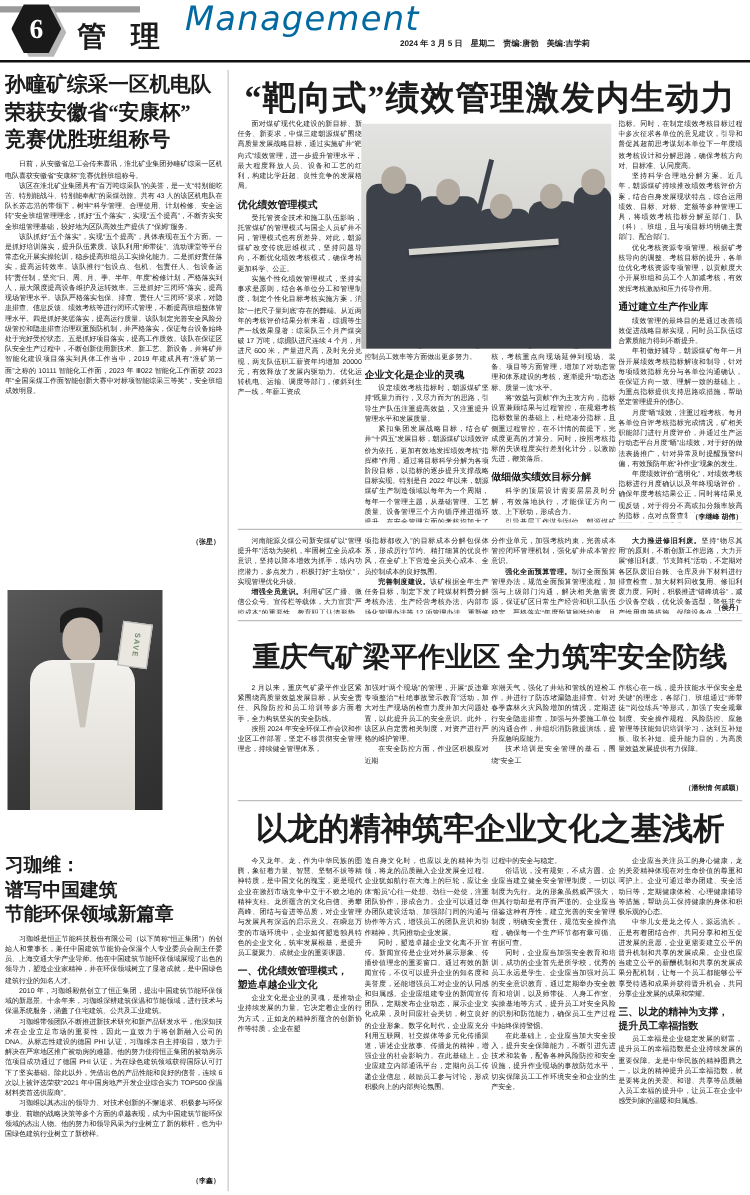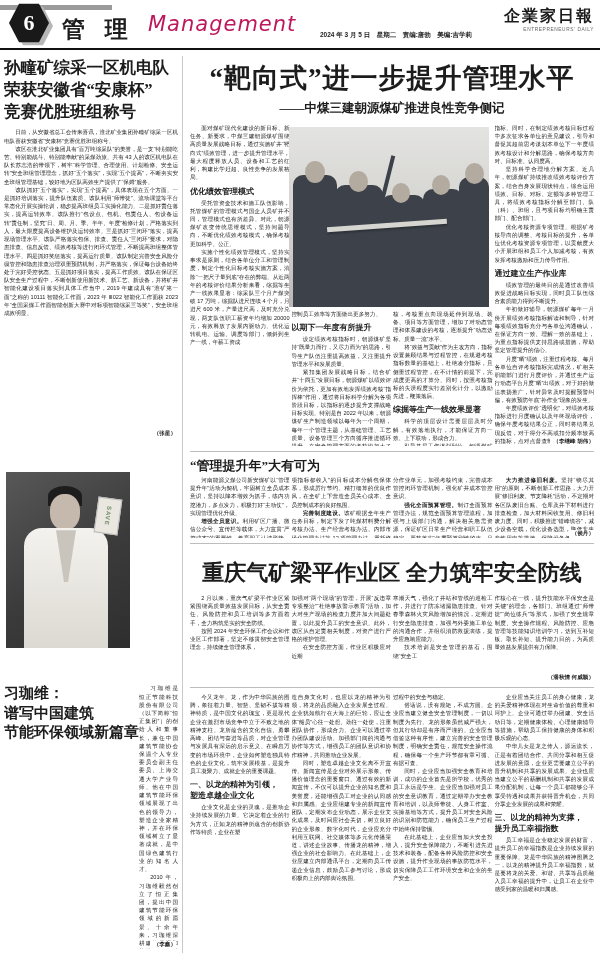--- a/index.html
+++ b/index.html
@@ -9,21 +9,21 @@
   
   .hdr { position:absolute; left:0; top:0; width:600px; height:50px; }
   .hdr-band { position:absolute; left:0; top:5px; width:112px; height:5px; background:#9b9b9b; }
   .hex-shadow, .hex { position:absolute; width:40px; height:42px;
     clip-path:polygon(25% 4%,75% 4%,100% 50%,75% 96%,25% 96%,0% 50%); }
   .hex-shadow { left:13px; top:5px; background:#b7b7b7; }
   .hex { left:9px; top:2px; background:#191919; color:#fff; display:flex; align-items:center; justify-content:center;
     font-size:22px; font-weight:bold; font-family:"Liberation Serif",serif; }
   .sec-cn { position:absolute; left:62px; top:14px; font-size:23px; font-weight:900; letter-spacing:7px;
     font-family:"Liberation Serif","DejaVu Serif",serif; }
-  .sec-en { position:absolute; left:148px; top:12px; font-size:21px; color:#be185d; font-style:italic;
+  .sec-en { position:absolute; left:148px; top:0; font-size:27px; color:#0369a1; font-style:italic;
     font-family:"DejaVu Sans",sans-serif; letter-spacing:1px; }
   .masthead { position:absolute; right:6px; top:6px; text-align:right; }
   .masthead-cn { font-size:16px; font-weight:900; font-family:"Liberation Serif",serif; letter-spacing:2px; }
   .masthead-en { font-size:4.8px; color:#666; letter-spacing:.6px; }
   .dateline { position:absolute; right:128px; top:31px; font-size:6.5px; font-weight:bold; color:#222; white-space:nowrap; }
   .hdr-rule { position:absolute; left:0; top:48px; width:600px; height:2px; background:#111; }
 
   
   .v-divider { position:absolute; left:182px; top:56px; bottom:3px; width:1px; background:#c9c9c9; }
   .left-col { position:absolute; left:4px; top:55px; width:174px; height:894px; overflow:hidden; display:flex; flex-direction:column;gap:28px; }
@@ -86,24 +86,20 @@
 
 <div class="hdr">
   <div class="hdr-band"></div>
   <div class="hex-shadow"></div>
   <div class="hex">
       <span>6</span>
     </div>
   <div class="sec-cn">管 理</div>
   <div class="sec-en">Management</div>
   <div class="dateline">2024 年 3 月 5 日　星期二　责编:唐勃　美编:吉学莉</div>
-  <div class="masthead">
-    <div class="masthead-cn">企業家日報</div>
-    <div class="masthead-en">ENTREPRENEURS' DAILY</div>
-  </div>
   <div class="hdr-rule"></div>
 </div>
 
 <div class="v-divider"></div>
 
 <aside class="left-col">
   <article>
     <h2 class="ltitle">孙疃矿综采一区机电队
 荣获安徽省“安康杯”
 竞赛优胜班组称号</h2>
@@ -118,61 +114,60 @@
   <figure class="portrait">
     <div class="p-hair"></div>
     <div class="p-head"></div>
     <div class="p-suit"></div>
     <div class="p-shirt"></div>
     <div class="p-book">
         <span>SAVE</span>
       </div>
   </figure>
 
-  <article style="display:flex;flex:1;min-height:0;">
+  <article style="display:flex;flex-direction:column;flex:1;min-height:0;">
     <h3 class="ptitle">习珈维：
 谱写中国建筑
 节能环保领域新篇章</h3>
     <div class="bodyP">
         <p class="para">习珈维是恒正节能科技股份有限公司（以下简称“恒正集团”）的创始人和董事长，兼任中国建筑节能协会保温个人专业委员会副主任委员、上海交通大学产业导师。他在中国建筑节能环保领域展现了出色的领导力，塑造企业家精神，并在环保领域树立了显著成就，是中国绿色建筑行业的知名人才。</p>
         <p class="para">2010 年，习珈维毅然创立了恒正集团，提出中国建筑节能环保领域的新愿景。十余年来，习珈维深耕建筑保温和节能领域，进行技术与保温系统服务，涵盖了住宅建筑、公共及工业建筑。</p>
         <p class="para">习珈维带领团队不断推进新技术研究和新产品研发水平，他深知技术在企业立足市场的重要性，因此一直致力于将创新融入公司的 DNA。从标志性建设的德国 PHI 认证，习珈维亲自主持项目，致力于解决在严寒地区推广被动房的难题。他的努力使得恒正集团的被动房示范项目成功通过了德国 PHI 认证，为在绿色建筑领域获得国际认可打下了坚实基础。除此以外，凭借出色的产品性能和良好的信誉，连续 6 次以上被评选荣获“2021 年中国房地产开发企业综合实力 TOP500 保温材料类首选供应商”。</p>
         <p class="para">习珈维以其杰出的领导力、对技术创新的不懈追求、积极参与环保事业、前瞻的战略决策等多个方面的卓越表现，成为中国建筑节能环保领域的杰出人物。他的努力和领导风采为行业树立了新的标杆，也为中国绿色建筑行业树立了新榜样。</p>
         <p class="byline">（李鑫）</p>
       </div>
   </article>
 </aside>
 
 <main class="main-col">
 
   <article>
-    <h1 class="m-title">“靶向式”进一步提升管理水平</h1>
-    <div class="m-sub">——中煤三建朝源煤矿推进良性竞争侧记</div>
+    <h1 class="m-title">“靶向式”绩效管理激发内生动力</h1>
     <div class="cols body-main">
       <div class="col">
           <p class="para">面对煤矿现代化建设的新目标、新任务、新要求，中煤三建朝源煤矿围绕高质量发展战略目标，通过实施矿井“靶向式”绩效管理，进一步提升管理水平，最大程度释放人员、设备和工艺的红利，构建比学赶超、良性竞争的发展格局。</p>
           <h4 class="subhead" style="white-space: pre-line;">优化绩效管理模式</h4>
           <p class="para">受托管资金技术和施工队伍影响，托管煤矿的管理模式与国企人员矿井不同，管理模式也有所差异。对此，朝源煤矿改变传统思维模式，坚持问题导向，不断优化绩效考核模式，确保考核更加科学、公正。</p>
           <p class="para">实施个性化绩效管理模式，坚持实事求是原则，结合各单位分工和管理制度，制定个性化目标考核实施方案，消除“一把尺子量到底”存在的弊端。从近两年的考核评价结果分析来看，综掘等生产一线效果显著：综采队三个月产煤突破 17 万吨，综掘队进尺连续 4 个月，月进尺 600 米，产量进尺高，及时充分兑现，两支队伍职工薪资年均增加 20000 元，有效释放了发展内驱动力。优化运转机电、运输、调度等部门，倾斜到生产一线，年薪工资成</p>
         </div>
       <div class="col">
           <div class="spacer"></div>
           <div>
             <p class="cont">控制员工效率等方面做出更多努力。</p>
-            <h4 class="subhead" style="white-space: pre-line;">以期下一年度有所提升</h4>
+            <h4 class="subhead" style="white-space: pre-line;">企业文化是企业的灵魂</h4>
             <p class="para">设定绩效考核指标时，朝源煤矿坚持“既量力而行，又尽力而为”的思路，引导生产队伍注重提高效益，又注重提升管理水平和发展质量。</p>
             <p class="para">紧扣集团发展战略目标，结合矿井“十四五”发展目标，朝源煤矿以绩效评价为依托，更加有效地发挥绩效考核“指挥棒”作用，通过将目标科学分解为各项阶段目标，以指标的逐步提升支撑战略目标实现。特别是自 2022 年以来，朝源煤矿生产制造领域以每年为一个周期，每年一个管理主题，从基础管理、工艺质量、设备管理三个方向循序推进循环提升。在安全管理方面的考核均加大了分值和权重，强化了对班组建设、对标管理的考</p>
           </div>
         </div>
       <div class="col">
           <div class="spacer"></div>
           <div>
             <p class="cont">核，考核重点向现场延伸到现场、装备、项目等方面管理，增加了对动态管理和体系建设的考核，逐渐提升“动态达标、质量一流”水平。</p>
             <p class="para">将“效益与贡献”作为主攻方向，指标设置兼顾结果与过程管控，在规避考核指标数量的基础上，杜绝凑分指标，且侧重过程管控，在不计情的前提下，完成度更高的才算分。同时，按照考核指标的失误程度实行差别化计分，以激励先进，鞭策落后。</p>
-            <h4 class="subhead" style="white-space: pre-line;">综掘等生产一线效果显著</h4>
+            <h4 class="subhead" style="white-space: pre-line;">做细做实绩效目标分解</h4>
             <p class="para">科学的顶层设计需要层层及时分解，有效落地执行，才能保证方向一致、上下联动，形成合力。</p>
             <p class="para">引导基层工作谋划到位，朝源煤矿每年第三季度着手谋划下一年度生产制造绩效考核方案，于第四季度下达下一年度绩效考核</p>
           </div>
         </div>
       <div class="col">
           <p class="cont">指标。同时，在制定绩效考核目标过程中多次征求各单位的意见建议，引导和督促其超前思考谋划本单位下一年度绩效考核设计和分解思路，确保考核方向对、目标准、认同度高。</p>
           <p class="para">坚持科学合理地分解方案。近几年，朝源煤矿持续推改绩效考核评价方案，结合自身发展现状特点，综合运用绩效、目标、对标、定额等多种管理工具，将绩效考核指标分解至部门、队（科）、班组，且与项目标均明确主责部门、配合部门。</p>
           <p class="para">优化考核资源专项管理。根据矿考核导向的调整、考核目标的提升，各单位优化考核资源专项管理，以贡献度大小开展班组和员工个人加减考核，有效发挥考核激励和压力传导作用。</p>
           <h4 class="subhead" style="white-space: pre-line;">通过建立生产作业库</h4>
           <p class="para">绩效管理的最终目的是通过改善绩效促进战略目标实现，同时员工队伍综合素质能力得到不断提升。</p>
@@ -194,21 +189,20 @@
         <div class="fig" style="left:170px; width:30px; height:130px;"></div>
         <div class="fig-head" style="left:176px; top:36px; width:19px; height:21px;"></div>
         <div class="pipe"></div>
       </div>
     </div>
   </article>
 
   <div class="h-divider"></div>
 
   <article>
-    <div class="kicker">“管理提升年”大有可为</div>
     <div class="cols body-a2">
       <div class="col">
           <p class="para">河南能源义煤公司新安煤矿以“管理提升年”活动为契机，牢固树立全员成本意识，坚持以降本增效为抓手，练内功挖潜力，多点发力，积极打好“主动仗”，实现管理优化升级。</p>
           <p class="para"><b>增强全员意识。</b>利用矿区广播、微信公众号、宣传栏等载体，大力宣贯“严控成本”的重要性，教育职工认清形势，从每个人做起、从各单位做起，形成了“人人肩上有指标，项</p>
         </div>
       <div class="col">
           <p class="cont">项指标都收入”的目标成本分解包保体系，形成厉行节约、精打细算的优良作风，在全矿上下营造全员关心成本、全员控制成本的良好氛围。</p>
           <p class="para"><b>完善制度建设。</b>该矿根据全年生产任务目标，制定下发了吨煤材料费分解考核办法、生产经营考核办法、内部市场化管理办法等 12 项管理办法，重新修订矿井定额体系，开展试点实施，通过建立生产作业库，划</p>
         </div>
       <div class="col">
@@ -242,24 +236,25 @@
       <div class="col">
           <p class="cont">作核心在一线，提升技能水平保安全是关键”的理念，各部门、班组通过“师带徒”“岗位练兵”等形式，加强了安全规章制度、安全操作规程、风险防控、应急管理等技能知识培训学习，达到互补短板、取长补短、提升能力目的，为高质量效益发展提供有力保障。</p>
           <p class="byline">（潘秋情 何威颖）</p>
         </div>
     </div>
   </article>
 
   <div class="h-divider"></div>
 
   <article>
+    <h1 class="a4-title">以龙的精神筑牢企业文化之基浅析</h1>
     <div class="cols body-a4">
       <div class="col">
           <p class="para">今又龙年。龙，作为中华民族的图腾，象征着力量、智慧、坚韧不拔等精神特质，是中国文化的瑰宝，更是现代企业在激烈市场竞争中立于不败之地的精神支柱。龙所蕴含的文化自信、勇攀高峰、团结与奋进等品质，对企业管理与发展具有深远的启示意义。在瞬息万变的市场环境中，企业如何塑造独具特色的企业文化，筑牢发展根基，是提升员工凝聚力、成就企业的重要课题。</p>
-          <h4 class="subhead" style="white-space: pre-line;">一、以龙的精神为引领，
+          <h4 class="subhead" style="white-space: pre-line;">一、优化绩效管理模式，
 塑造卓越企业文化</h4>
           <p class="para">企业文化是企业的灵魂，是推动企业持续发展的力量。它决定着企业的行为方式，正如龙的精神所蕴含的创新协作等特质，企业在塑</p>
         </div>
       <div class="col">
           <p class="cont">造自身文化时，也应以龙的精神为引领，将龙的品质融入企业发展全过程。企业犹如航行在大海上的巨轮，应让全体“船员”心往一处想、劲往一处使，注重团队协作，形成合力。企业可以通过举办团队建设活动、加强部门间的沟通与协作等方式，增强员工的团队意识和协作精神，共同推动企业发展。</p>
           <p class="para">同时，塑造卓越企业文化离不开宣传。新闻宣传是企业对外展示形象、传播价值理念的重要窗口。通过有效的新闻宣传，不仅可以提升企业的知名度和美誉度，还能增强员工对企业的认同感和归属感。企业应组建专业的新闻宣传团队，定期发布企业动态，展示企业文化成果，及时回应社会关切，树立良好的企业形象。数字化时代，企业应充分利用互联网、社交媒体等多元化传播渠道，讲述企业故事、传播龙的精神，增强企业的社会影响力。在此基础上，企业应建立内部通讯平台，定期向员工传递企业信息，鼓励员工参与讨论，形成积极向上的内部舆论氛围。</p>
         </div>
       <div class="col">
           <p class="cont">过程中的安全与稳定。</p>
           <p class="para">俗话说，没有规矩，不成方圆。企业应当建立健全安全管理制度，一切以制度为先行。龙的形象虽然威严强大，但其行动却是有序而严谨的。企业应当借鉴这种有序性，建立完善的安全管理制度，明确安全责任，规范安全操作流程，确保每一个生产环节都有章可循、有据可查。</p>

